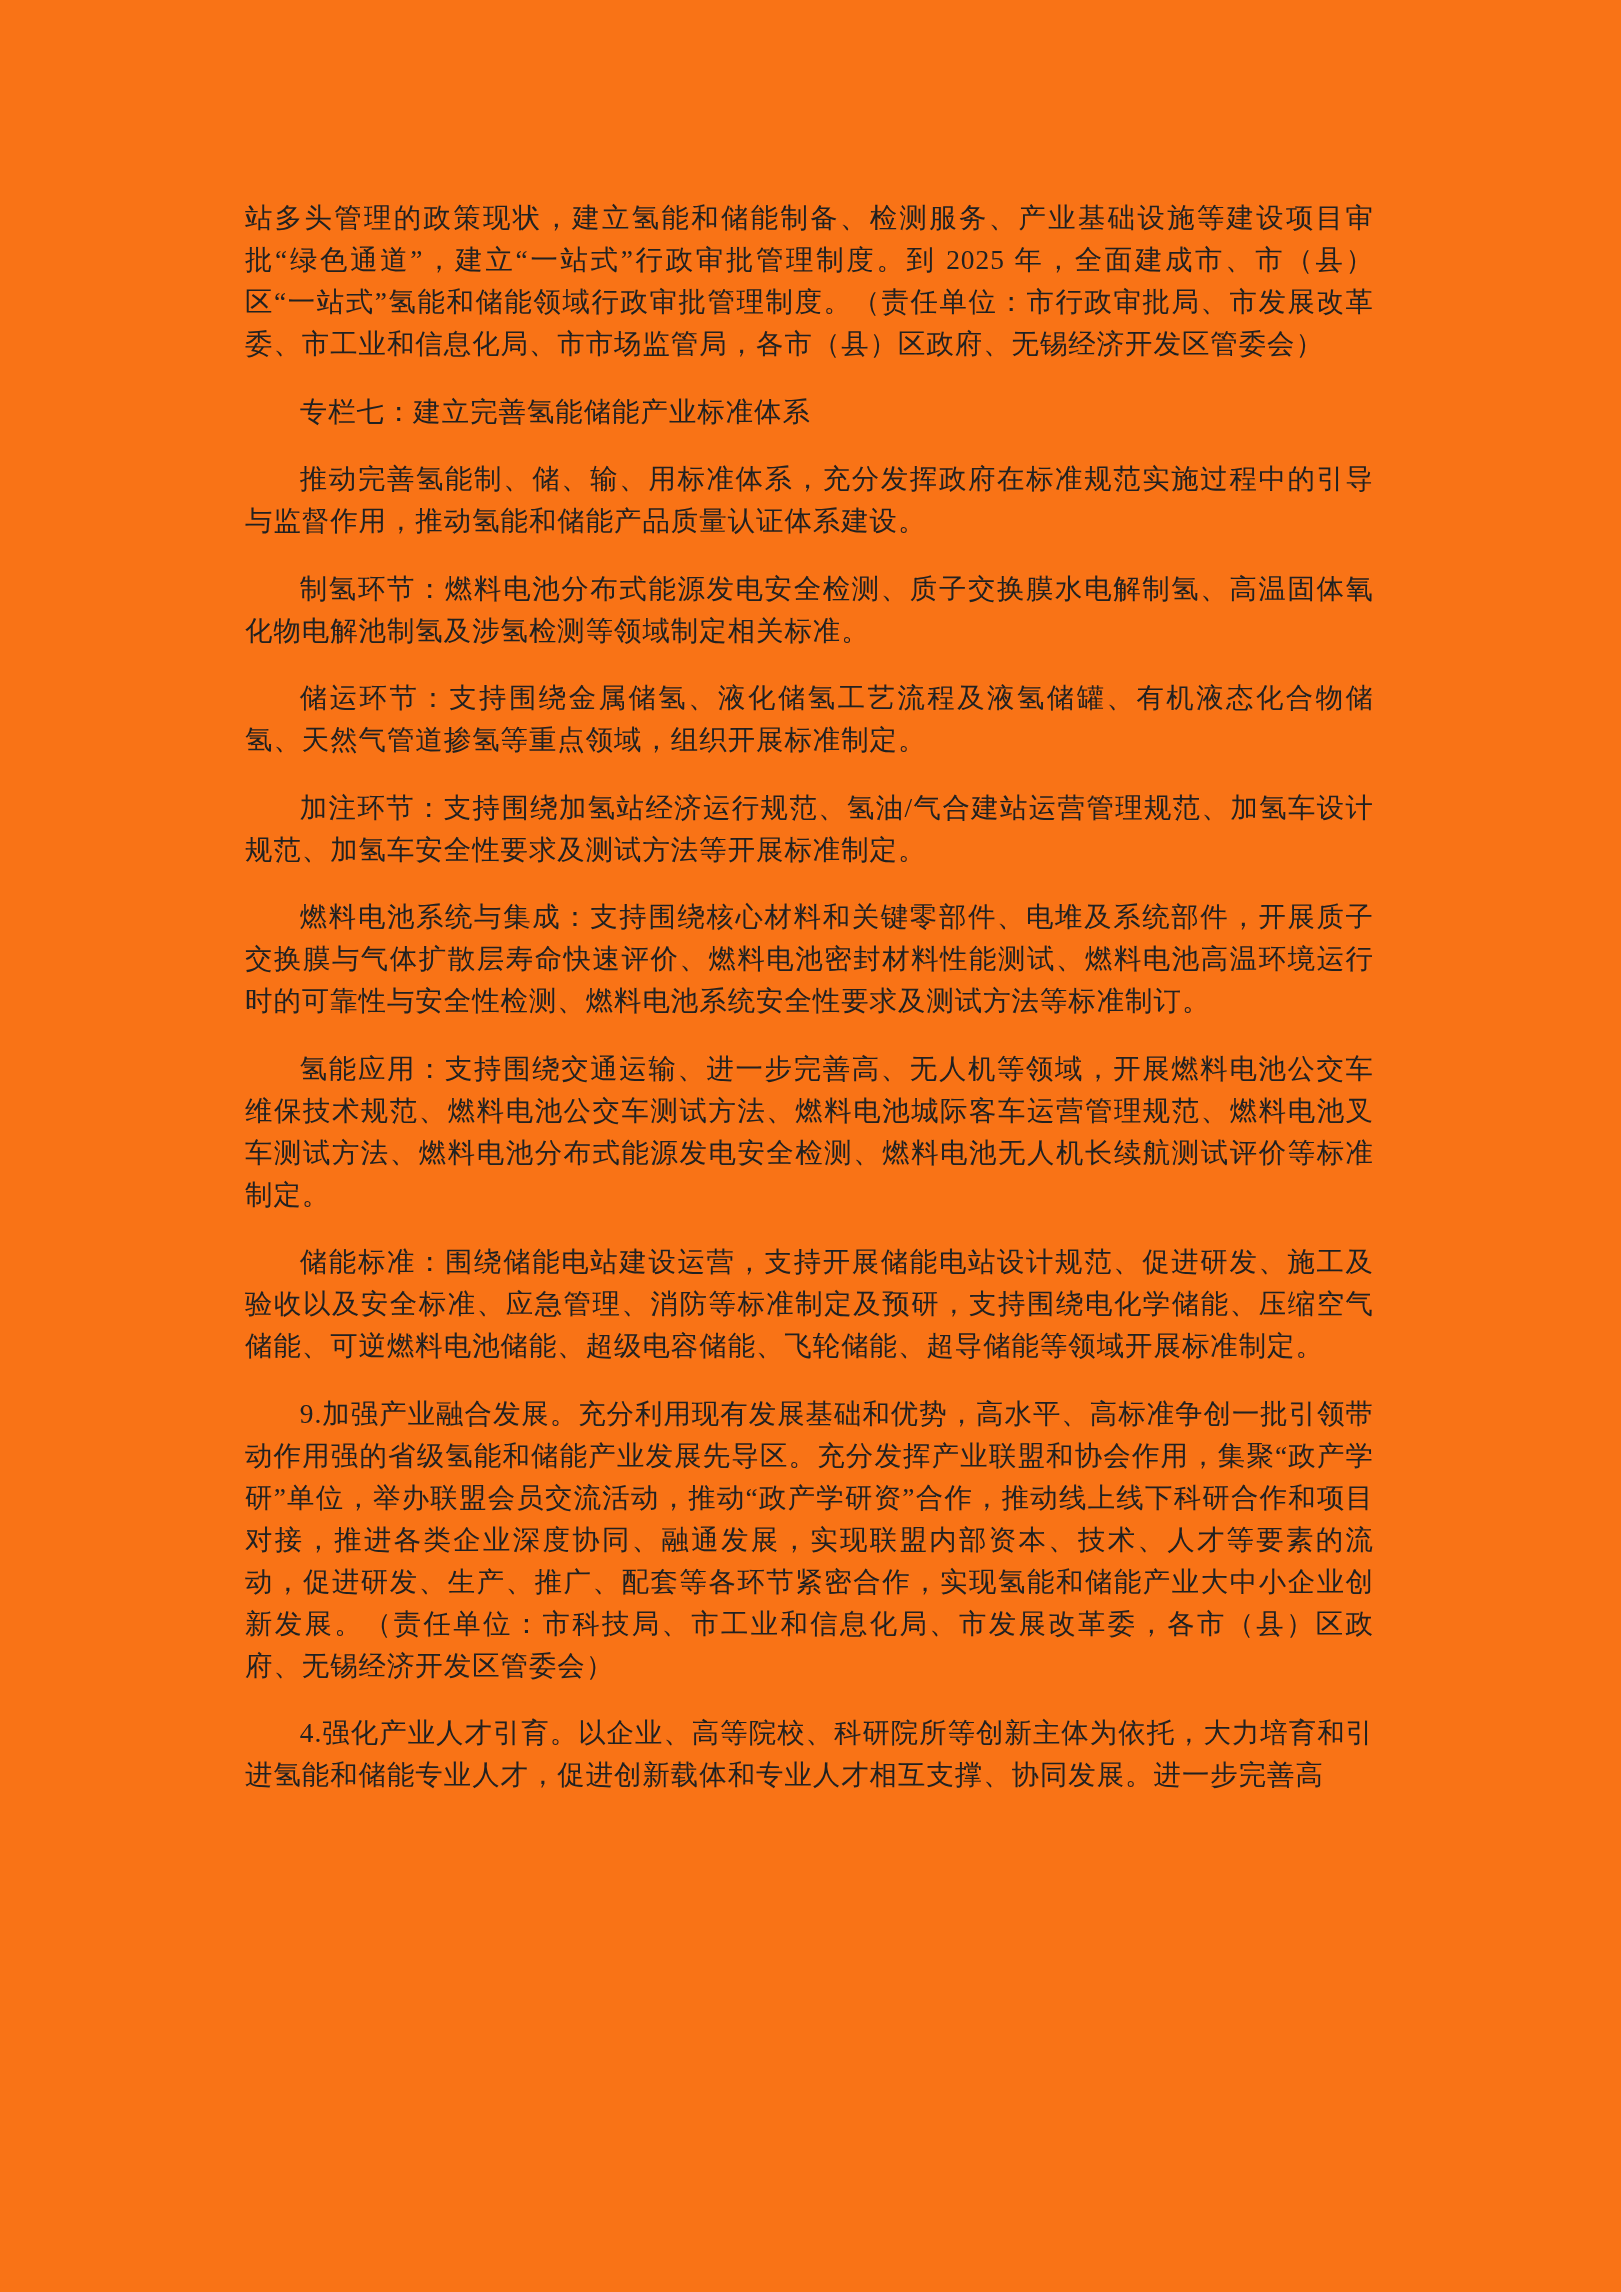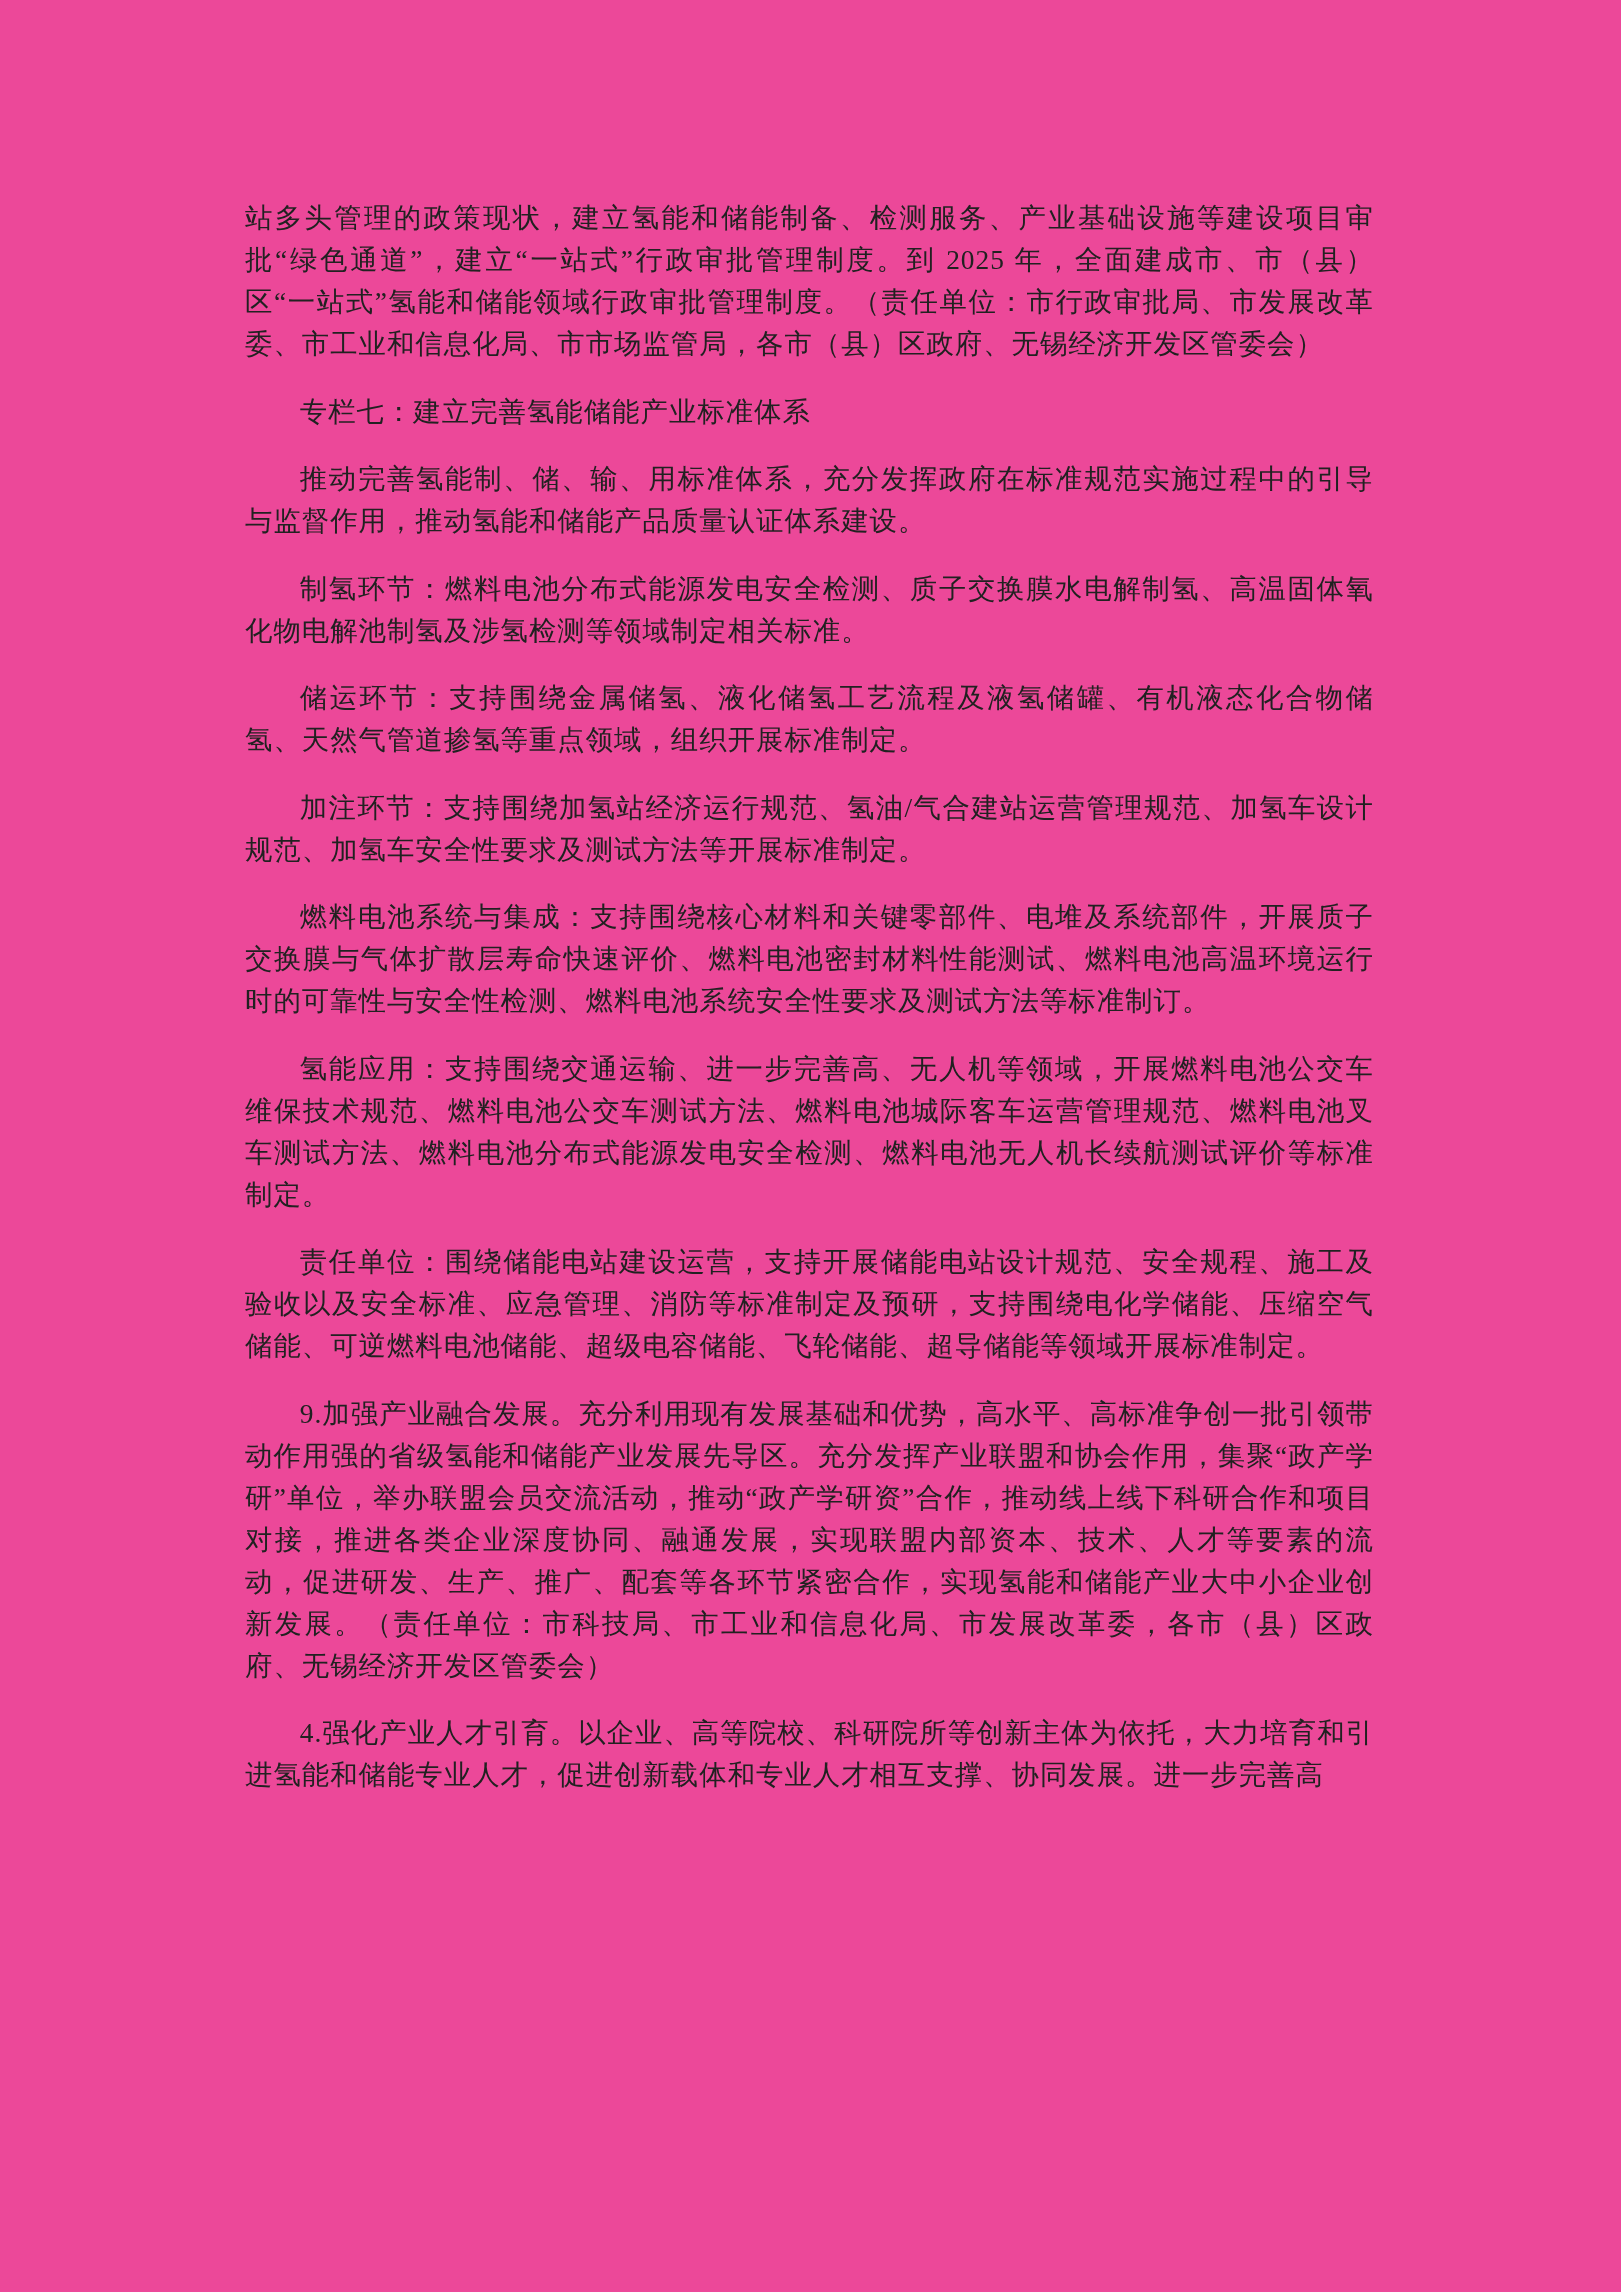--- a/index.html
+++ b/index.html
@@ -4,21 +4,21 @@
 <style>
   html, body {
     margin: 0;
     padding: 0;
     background: #ffffff;
   }
   .page {
     position: relative;
     width: 1621px;
     height: 2293px;
-    background: #ec4899;
+    background: #f97316;
     overflow: hidden;
   }
   .content {
     position: absolute;
     left: 245px;
     top: 197px;
     width: 1129px;
   }
   p.para {
     margin: 0 0 25.5px 0;
@@ -40,18 +40,18 @@
 <div class="page">
   <div class="content">
     <p class="para">站多头管理的政策现状，建立氢能和储能制备、检测服务、产业基础设施等建设项目审批“绿色通道”，建立“一站式”行政审批管理制度。到 2025 年，全面建成市、市（县）区“一站式”氢能和储能领域行政审批管理制度。（责任单位：市行政审批局、市发展改革委、市工业和信息化局、市市场监管局，各市（县）区政府、无锡经济开发区管委会）</p>
     <p class="para indent">专栏七：建立完善氢能储能产业标准体系</p>
     <p class="para indent">推动完善氢能制、储、输、用标准体系，充分发挥政府在标准规范实施过程中的引导与监督作用，推动氢能和储能产品质量认证体系建设。</p>
     <p class="para indent">制氢环节：燃料电池分布式能源发电安全检测、质子交换膜水电解制氢、高温固体氧化物电解池制氢及涉氢检测等领域制定相关标准。</p>
     <p class="para indent">储运环节：支持围绕金属储氢、液化储氢工艺流程及液氢储罐、有机液态化合物储氢、天然气管道掺氢等重点领域，组织开展标准制定。</p>
     <p class="para indent">加注环节：支持围绕加氢站经济运行规范、氢油/气合建站运营管理规范、加氢车设计规范、加氢车安全性要求及测试方法等开展标准制定。</p>
     <p class="para indent">燃料电池系统与集成：支持围绕核心材料和关键零部件、电堆及系统部件，开展质子交换膜与气体扩散层寿命快速评价、燃料电池密封材料性能测试、燃料电池高温环境运行时的可靠性与安全性检测、燃料电池系统安全性要求及测试方法等标准制订。</p>
     <p class="para indent">氢能应用：支持围绕交通运输、进一步完善高、无人机等领域，开展燃料电池公交车维保技术规范、燃料电池公交车测试方法、燃料电池城际客车运营管理规范、燃料电池叉车测试方法、燃料电池分布式能源发电安全检测、燃料电池无人机长续航测试评价等标准制定。</p>
-    <p class="para indent">责任单位：围绕储能电站建设运营，支持开展储能电站设计规范、安全规程、施工及验收以及安全标准、应急管理、消防等标准制定及预研，支持围绕电化学储能、压缩空气储能、可逆燃料电池储能、超级电容储能、飞轮储能、超导储能等领域开展标准制定。</p>
+    <p class="para indent">储能标准：围绕储能电站建设运营，支持开展储能电站设计规范、促进研发、施工及验收以及安全标准、应急管理、消防等标准制定及预研，支持围绕电化学储能、压缩空气储能、可逆燃料电池储能、超级电容储能、飞轮储能、超导储能等领域开展标准制定。</p>
     <p class="para indent">9.加强产业融合发展。充分利用现有发展基础和优势，高水平、高标准争创一批引领带动作用强的省级氢能和储能产业发展先导区。充分发挥产业联盟和协会作用，集聚“政产学研”单位，举办联盟会员交流活动，推动“政产学研资”合作，推动线上线下科研合作和项目对接，推进各类企业深度协同、融通发展，实现联盟内部资本、技术、人才等要素的流动，促进研发、生产、推广、配套等各环节紧密合作，实现氢能和储能产业大中小企业创新发展。（责任单位：市科技局、市工业和信息化局、市发展改革委，各市（县）区政府、无锡经济开发区管委会）</p>
     <p class="para indent">4.强化产业人才引育。以企业、高等院校、科研院所等创新主体为依托，大力培育和引进氢能和储能专业人才，促进创新载体和专业人才相互支撑、协同发展。进一步完善高</p>
   </div>
 </div>
 
 
 </body></html>

